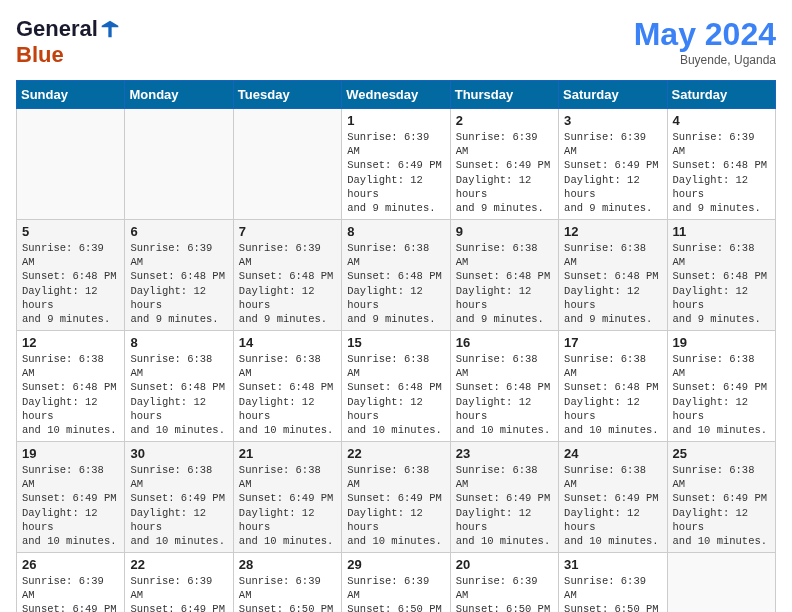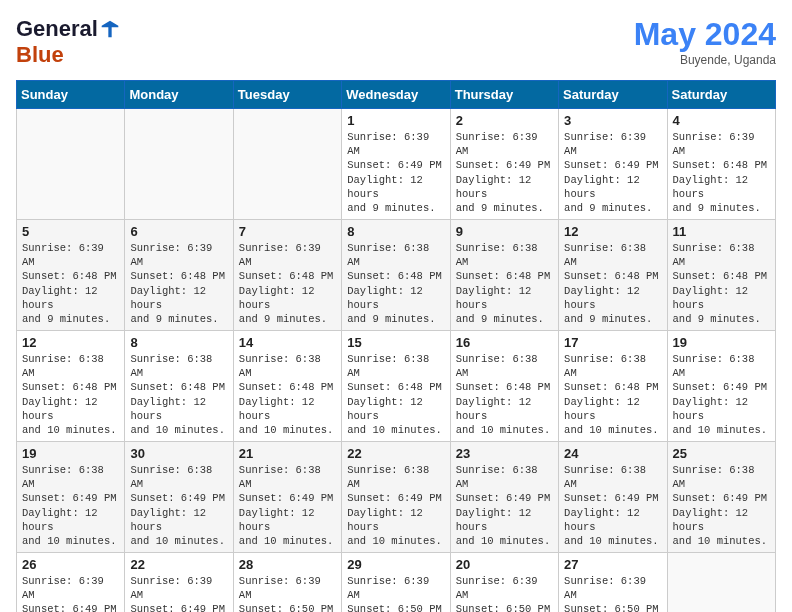--- a/index.html
+++ b/index.html
@@ -257,19 +257,19 @@
         </td>
         <td>
           <span class="day-number">29</span>
           <div class="day-info">Sunrise: 6:39 AM<br>Sunset: 6:50 PM<br>Daylight: 12 hours<br>and 10 minutes.</div>
         </td>
         <td>
           <span class="day-number">20</span>
           <div class="day-info">Sunrise: 6:39 AM<br>Sunset: 6:50 PM<br>Daylight: 12 hours<br>and 10 minutes.</div>
         </td>
         <td>
-          <span class="day-number">27</span>
+          <span class="day-number">31</span>
           <div class="day-info">Sunrise: 6:39 AM<br>Sunset: 6:50 PM<br>Daylight: 12 hours<br>and 10 minutes.</div>
         </td>
         <td class="empty-cell"></td>
       </tr>
     </tbody>
 </table>
 
 </body></html>

